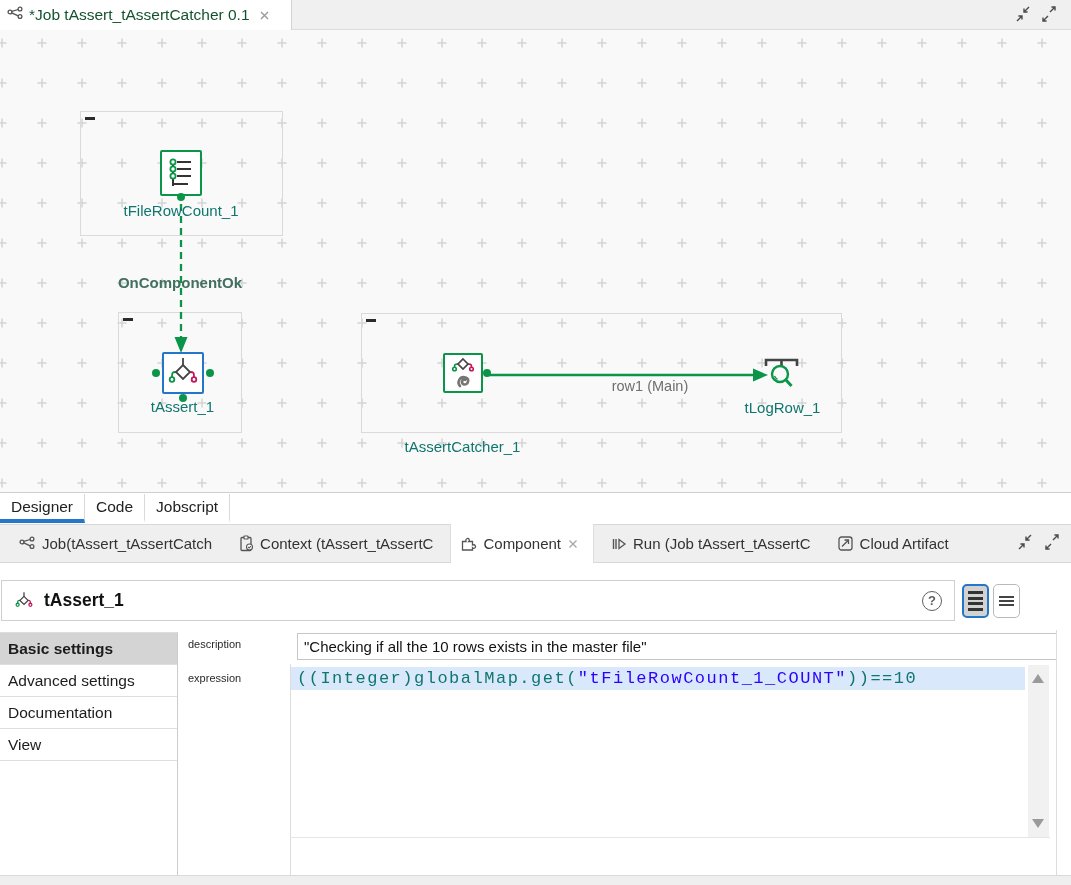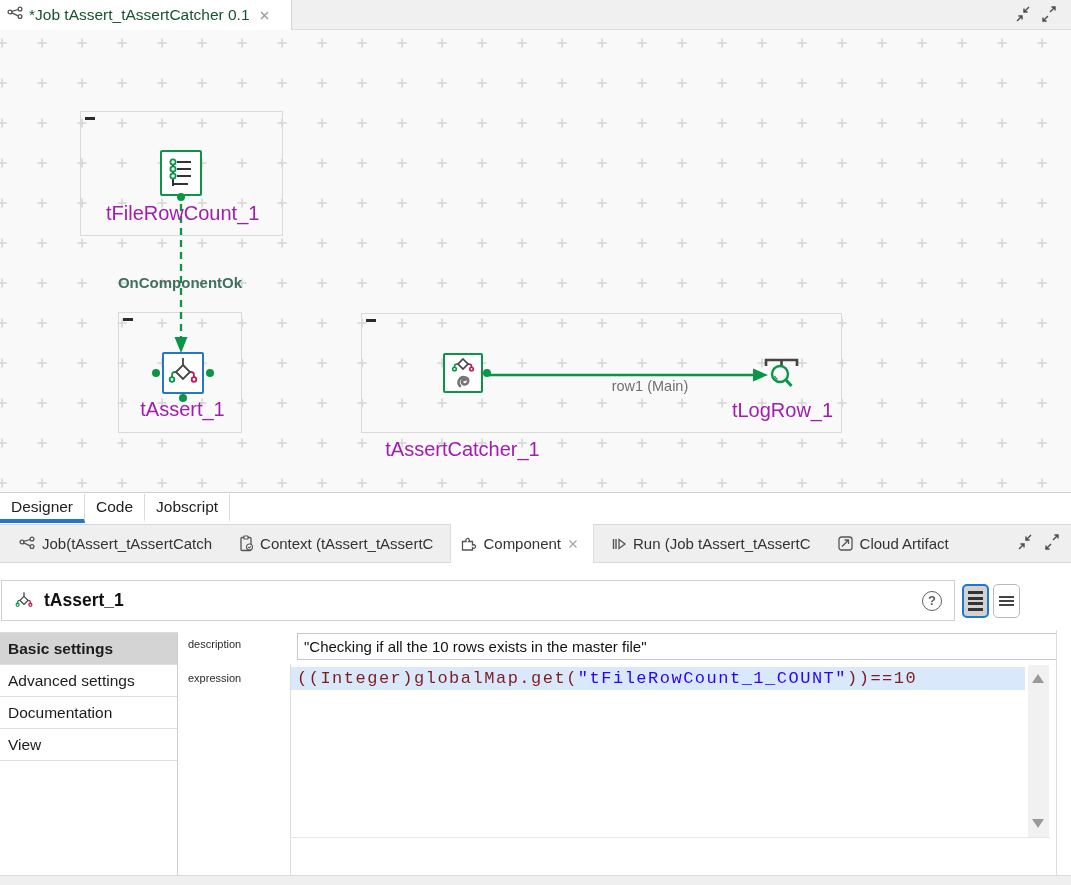--- a/index.html
+++ b/index.html
@@ -15,21 +15,21 @@
   .editor-tab .ticon { margin-right:5px; flex:0 0 auto; }
   .winbtns { position:absolute; top:5px; display:flex; gap:8px; }
 
   
   .canvas { left:0; top:30px; width:1071px; height:463px; background:#f9f9f9; border-bottom:1px solid #cfcfcf; }
   .selbox { position:absolute; border:1px solid #dadada; }
   .selminus { position:absolute; width:10px; height:3px; background:#2b2b2b; }
   .comp-icon-box { position:absolute; background:#fff; display:flex; align-items:center; justify-content:center; }
   .green-border { border:2px solid #0a9548; border-radius:2px; }
   .blue-border  { border:2px solid #2476c8; border-radius:2px; }
-  .comp-label { position:absolute; text-align:center; font-size:20px; color:#a21caf; white-space:nowrap; }
+  .comp-label { position:absolute; text-align:center; font-size:15px; color:#0f766e; white-space:nowrap; }
   .link-label-trigger { position:absolute; text-align:center; font-size:15px; color:#41705f; white-space:nowrap; }
   .link-label-main { position:absolute; text-align:center; font-size:14.5px; color:#6f6f6f; white-space:nowrap; }
   .conn-dot { position:absolute; width:8px; height:8px; border-radius:50%; background:#0a9548; }
 
   
   .view-tabs { left:0; top:494px; width:1071px; height:30px; background:#fff; display:flex; }
   .view-tab { height:29px; padding:0 11px; display:flex; align-items:center; font-size:15.5px; color:#222;
     border-right:1px solid #d9d9d9; border-bottom:4px solid transparent; }
   .view-tab.active { border-bottom:4px solid #2476c8; }
 
@@ -64,21 +64,21 @@
   .side-item.active { background:#d4d4d4; font-weight:bold; }
 
   .field-label { position:absolute; font-size:11px; color:#2a2a2a; }
   .desc-input { position:absolute; left:297px; top:633px; width:760px; height:27px; border:1px solid #c6c6c6;
     background:#fff; font-family:"Liberation Sans",sans-serif; font-size:15px; color:#111; padding:0 6px; }
   .expr-area-border { position:absolute; left:290px; top:664px; width:1px; height:211px; background:#dcdcdc; }
   .expr-line { position:absolute; left:291px; top:667px; width:734px; height:23px; background:#d9e8fa;
     display:flex; align-items:center; padding-left:6px;
     font-family:"Liberation Mono","DejaVu Sans Mono",monospace; font-size:17px; letter-spacing:1.5px;
     white-space:nowrap; overflow:hidden; }
-  .code-default { color:#7f1d1d; }
+  .code-default { color:#0f766e; }
   .code-string { color:#2a00ff; }
   .expr-bottom-line { position:absolute; left:290px; top:837px; width:760px; height:1px; background:#e6e6e6; }
   .panel-right-edge { position:absolute; left:1056px; top:630px; width:1px; height:245px; background:#dcdcdc; }
 
   
   .vscroll { position:absolute; left:1028px; top:665px; width:21px; height:172px; background:#f1f1f1; }
   .tri-up { position:absolute; left:4px; top:9px; width:0; height:0;
     border-left:6.5px solid transparent; border-right:6.5px solid transparent; border-bottom:9px solid #9a9a9a; }
   .tri-down { position:absolute; left:4px; bottom:9px; width:0; height:0;
     border-left:6.5px solid transparent; border-right:6.5px solid transparent; border-top:9px solid #9a9a9a; }

